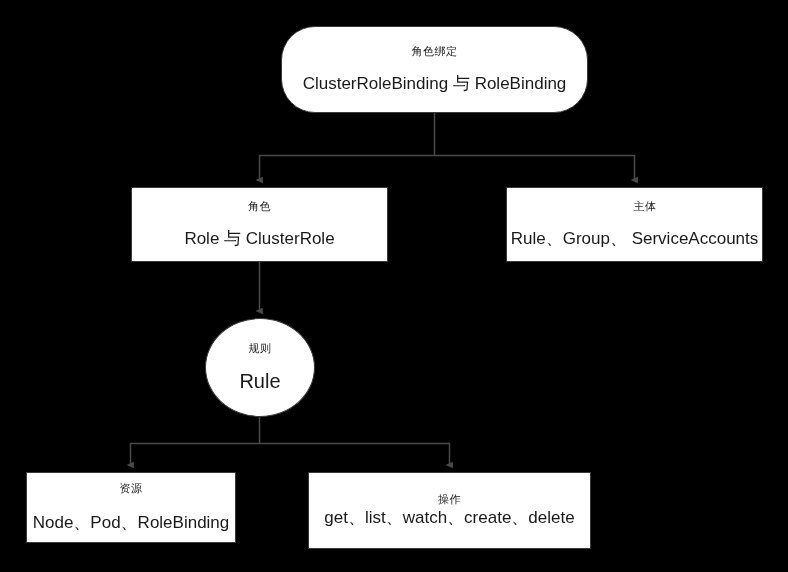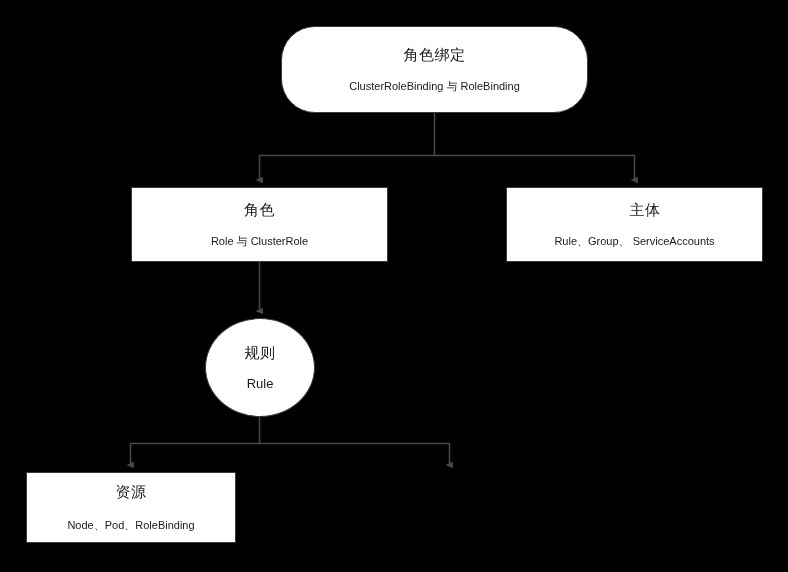--- a/index.html
+++ b/index.html
@@ -35,26 +35,26 @@
     justify-content: center;
     text-align: center;
   }
   .node.rounded {
     border-radius: 34px;
   }
   .node.ellipse {
     border-radius: 50%;
   }
   .line-cn {
-    font-size: 15px;
+    font-size: 11px;
     line-height: 1.2;
     letter-spacing: 0.5px;
   }
   .line-en {
-    font-size: 11px;
+    font-size: 17px;
     line-height: 1.2;
   }
   
   #node-rolebinding {
     left: 281px;
     top: 26px;
     width: 307px;
     height: 87px;
   }
   #node-rolebinding .line-cn { margin-bottom: 16px; }
@@ -72,21 +72,21 @@
     height: 75px;
   }
   #node-subject .line-cn { margin-bottom: 16px; margin-left: 21px; }
   #node-rule {
     left: 205px;
     top: 318px;
     width: 110px;
     height: 99px;
   }
   #node-rule .line-cn { margin-bottom: 14px; }
-  #node-rule .line-en { font-size: 13px; }
+  #node-rule .line-en { font-size: 20px; }
   #node-resource {
     left: 26px;
     top: 472px;
     width: 210px;
     height: 71px;
     gap: 16px;
   }
   #node-resource .line-cn { margin-bottom: 2px; }
   #node-verbs {
     left: 308px;
@@ -145,14 +145,18 @@
   <div class="node ellipse" id="node-rule">
     <div class="line-cn">规则</div>
     <div class="line-en">Rule</div>
   </div>
 
   <div class="node" id="node-resource">
     <div class="line-cn">资源</div>
     <div class="line-en">Node、Pod、RoleBinding</div>
   </div>
 
+  <div class="node" id="node-verbs">
+    <div class="line-cn">操作</div>
+    <div class="line-en">get、list、watch、create、delete</div>
+  </div>
 
 </div>
 
 </body></html>

